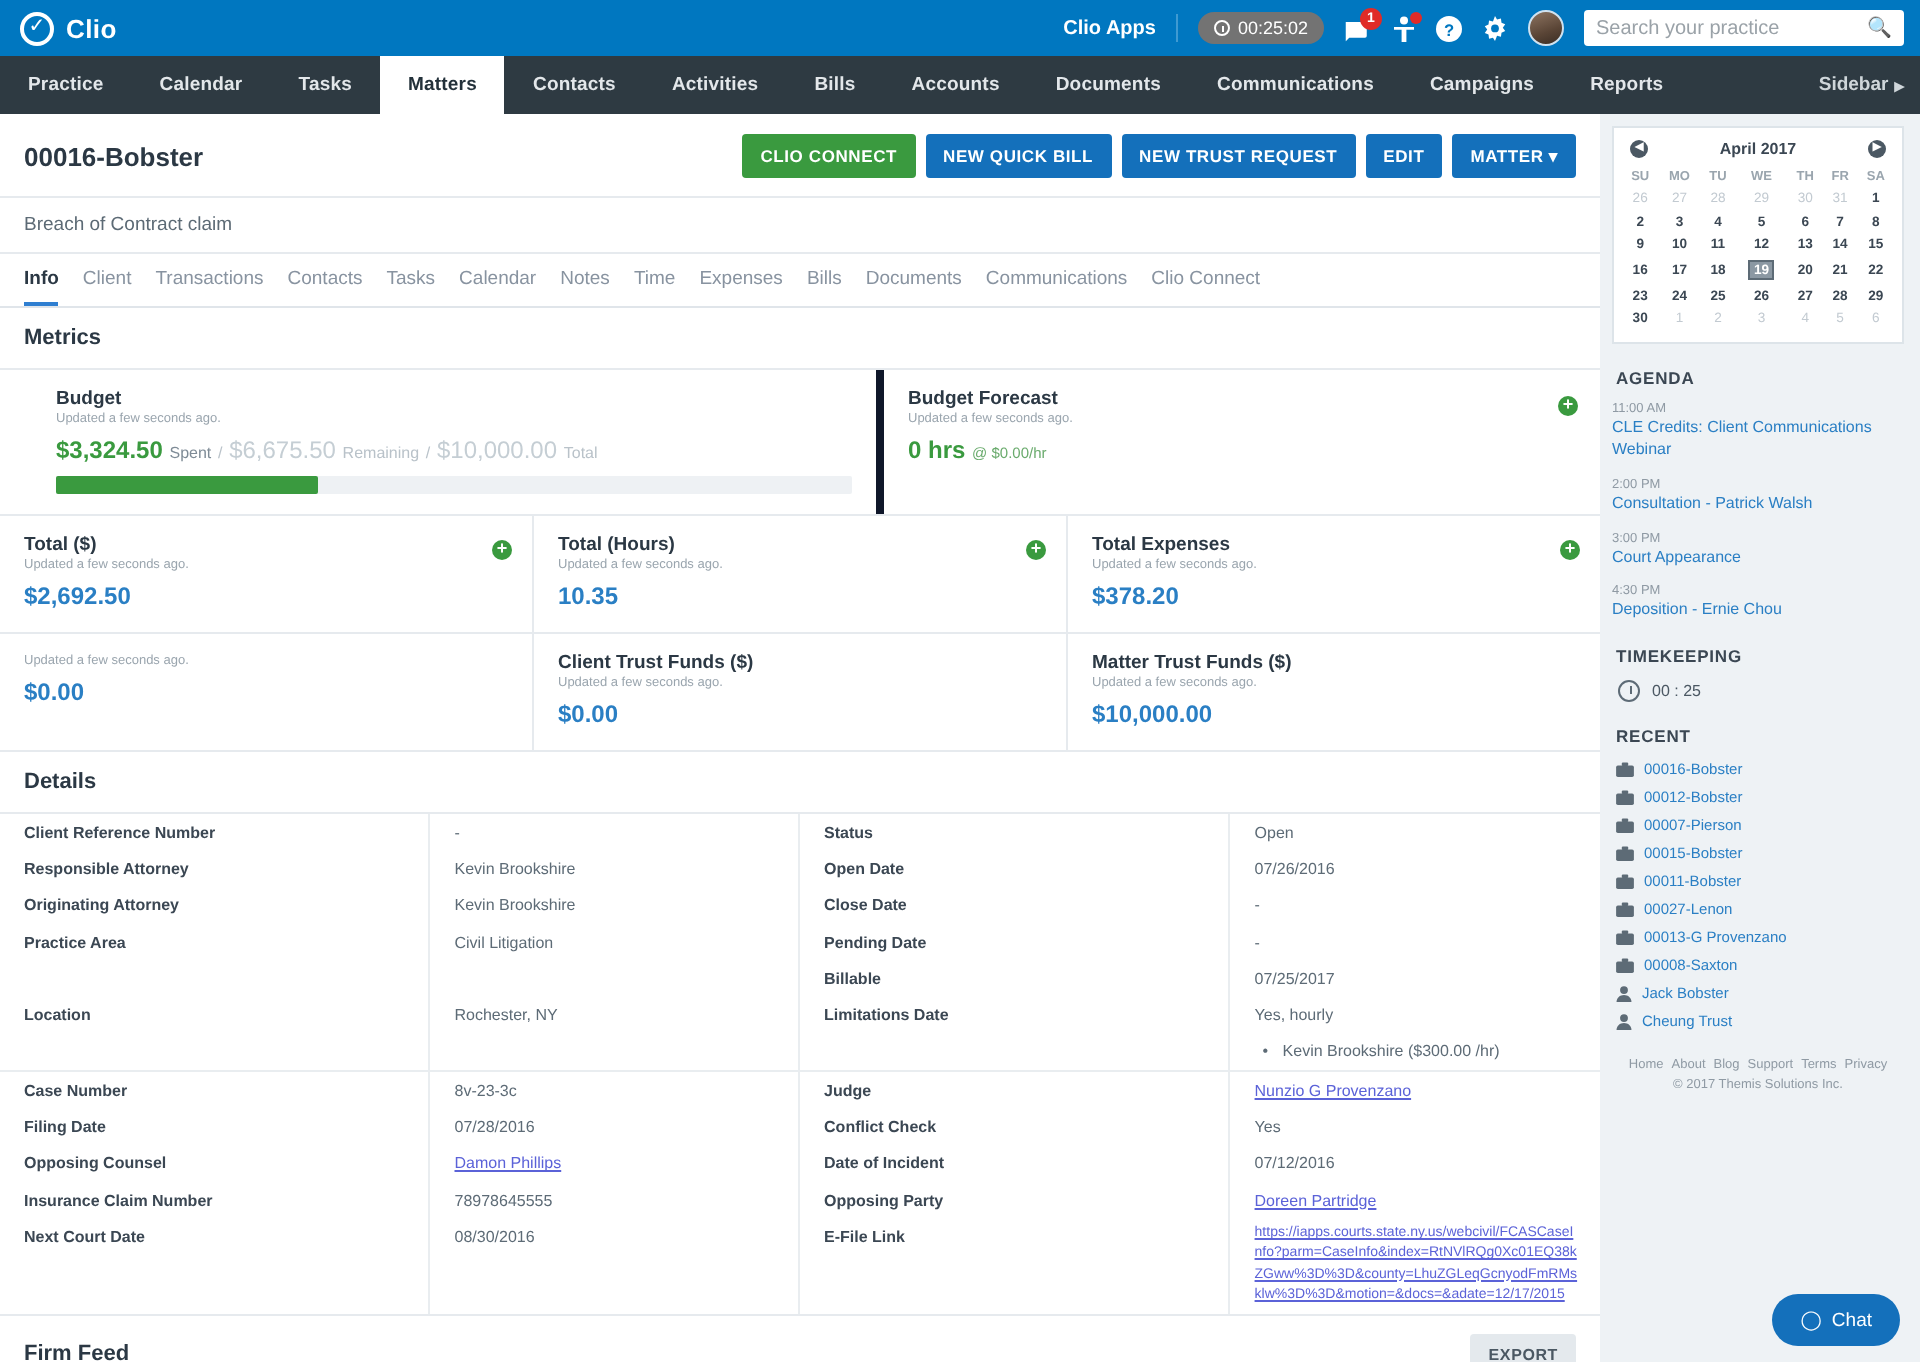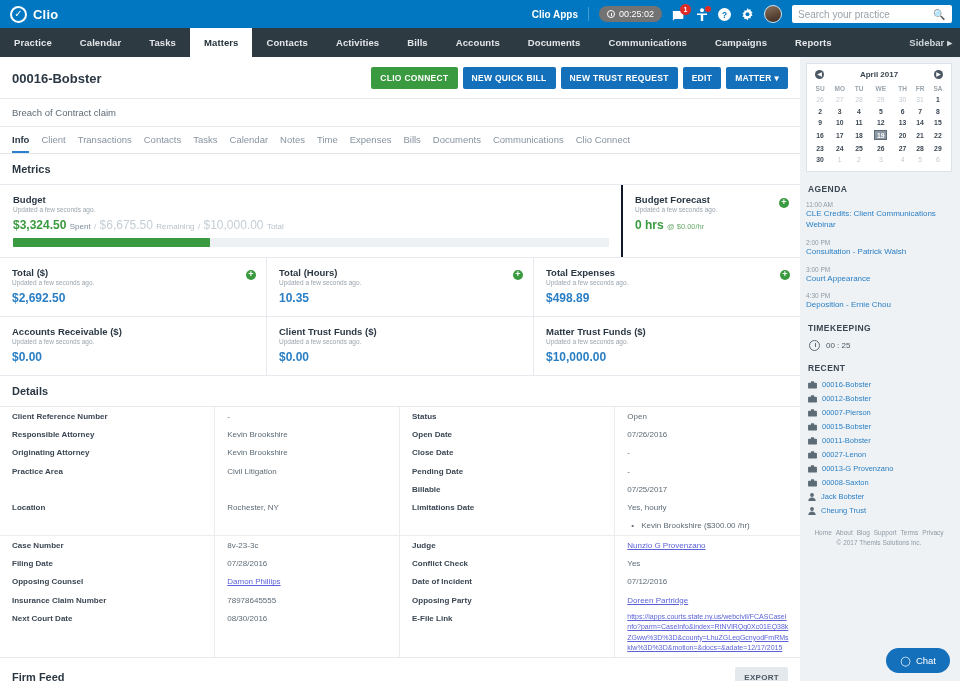--- a/index.html
+++ b/index.html
@@ -118,21 +118,21 @@
   .subtab.active { color: #2b3844; font-weight: bold; border-bottom: 2px solid #2f7fd1; }
 
   
   .sec-title {
     font-size: 11px; font-weight: bold; color: #2b3844;
     padding: 9px 12px; border-bottom: 1px solid #e6eaee;
   }
 
   
   .metrics-row1 { display: flex; border-bottom: 1px solid #e6eaee; }
-  .budget-cell { width: 623px; padding: 9px 12px 10px 13px; border-right: 2px solid #0f172a; }
+  .budget-cell { width: 442px; padding: 9px 12px 10px 28px; border-right: 4px solid #0f172a; }
   .forecast-cell { flex: 1; padding: 9px 12px; position: relative; }
   .m-title { font-size: 9.5px; font-weight: bold; color: #2b3844; }
   .m-updated { font-size: 6.5px; color: #9aa5ae; margin-top: 1px; }
   .budget-line { margin-top: 5px; font-size: 12px; color: #b9c2c9; }
   .budget-line .spent { color: #3a9a3f; font-weight: bold; }
   .budget-line .lbl { font-size: 8px; color: #7e8b96; }
   .budget-line .lbl-dim { font-size: 8px; color: #b9c2c9; }
   .budget-line .rem { color: #c5ced4; }
   .budget-line .tot { color: #c5ced4; }
   .bar-track { margin-top: 6px; height: 9px; background: #eef1f4; border-radius: 1px; }
@@ -362,27 +362,26 @@
         </div>
         <div class="mcell">
           <div class="m-title">Total (Hours)</div>
           <div class="m-updated">Updated a few seconds ago.</div>
           <div class="mval">10.35</div>
           <div class="plus-ic">+</div>
         </div>
         <div class="mcell">
           <div class="m-title">Total Expenses</div>
           <div class="m-updated">Updated a few seconds ago.</div>
-          <div class="mval">$498.89</div>
+          <div class="mval">$378.20</div>
           <div class="plus-ic">+</div>
         </div>
       </div>
     <div class="metrics-row2" id="metrics-row-b">
         <div class="mcell">
-          <div class="m-title">Accounts Receivable ($)</div>
           <div class="m-updated">Updated a few seconds ago.</div>
           <div class="mval">$0.00</div>
         </div>
         <div class="mcell">
           <div class="m-title">Client Trust Funds ($)</div>
           <div class="m-updated">Updated a few seconds ago.</div>
           <div class="mval">$0.00</div>
         </div>
         <div class="mcell">
           <div class="m-title">Matter Trust Funds ($)</div>

